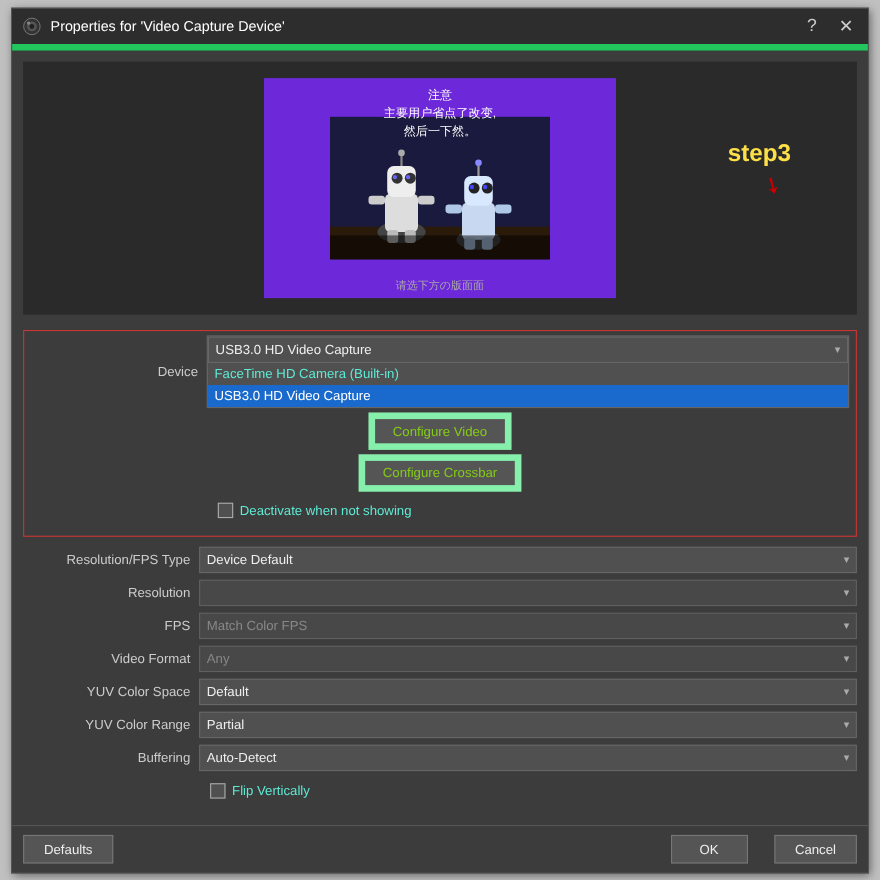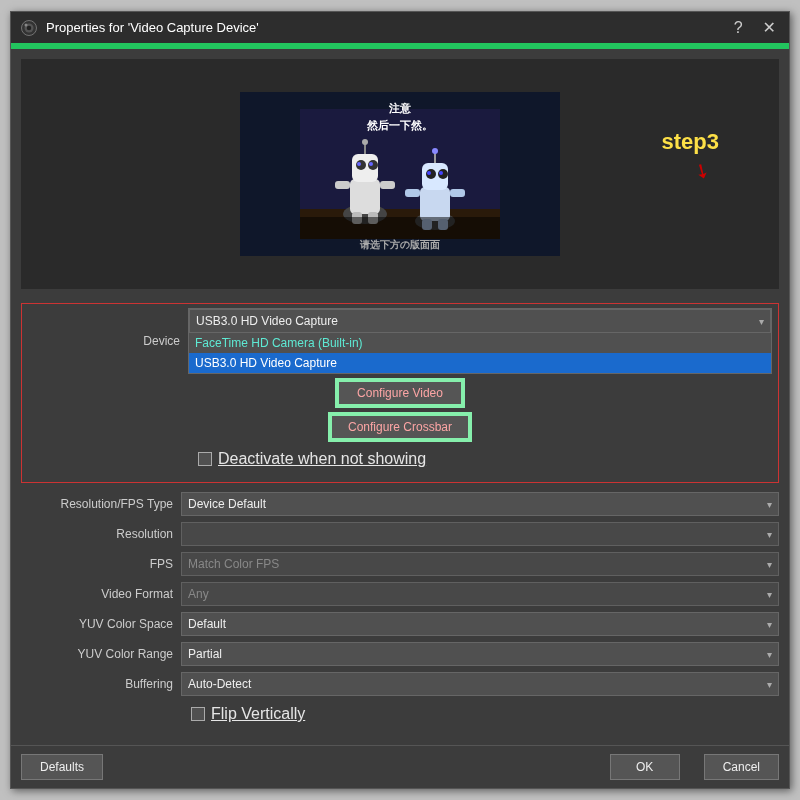--- a/index.html
+++ b/index.html
@@ -77,29 +77,28 @@
       display: flex;
       align-items: center;
       justify-content: center;
       position: relative;
       height: 230px;
       margin-bottom: 10px;
       overflow: hidden;
     }
 
     .preview-inner {
-      background: #0f172a;
+      background: #6d28d9;
       width: 320px;
-      height: 164px;
+      height: 200px;
       position: relative;
       display: flex;
       align-items: center;
       justify-content: center;
       overflow: hidden;
-      font-weight: bold;
     }
 
     .preview-overlay-text {
       position: absolute;
       top: 8px;
       left: 0;
       right: 0;
       text-align: center;
       color: #fff;
       font-size: 11px;
@@ -205,22 +204,22 @@
     }
 
     .button-row {
       display: flex;
       justify-content: center;
       margin-bottom: 4px;
     }
 
     .dialog-btn {
       background: #555;
-      border: 4px solid #86efac;
-      color: #fca5a5;
+      border: 6px solid #86efac;
+      color: #84cc16;
       font-size: 12px;
       padding: 4px 16px;
       cursor: pointer;
       min-width: 130px;
     }
 
     .checkbox-row {
       display: flex;
       align-items: center;
       gap: 6px;
@@ -232,23 +231,22 @@
       height: 14px;
       border: 1px solid #aaa;
       background: #505050;
       display: inline-flex;
       align-items: center;
       justify-content: center;
       cursor: pointer;
     }
 
     .checkbox-label {
-      color: #e5e5e5;
-      font-size: 16px;
-      text-decoration: underline;
+      color: #5eead4;
+      font-size: 12px;
     }
 
     .dropdown-gray {
       background: #484848;
       border: 1px solid #606060;
       color: #888;
       font-size: 12px;
       padding: 2px 6px;
       width: 100%;
       display: flex;
@@ -309,20 +307,21 @@
       <button class="title-btn close">✕</button>
     </div>
   </div>
 
   <div class="window-content">
 
     <div class="preview-area">
       <div class="preview-inner">
         <div class="preview-overlay-text">
           <div>注意</div>
+          <div>主要用户省点了改变,</div>
           <div>然后一下然。</div>
         </div>
 
         <svg class="robot-svg" viewBox="0 0 200 130">
 
           <rect width="200" height="130" fill="#1a1a3e"></rect>
 
           <rect y="100" width="200" height="30" fill="#2a1a0a"></rect>
 
           <g transform="translate(30,20)">

